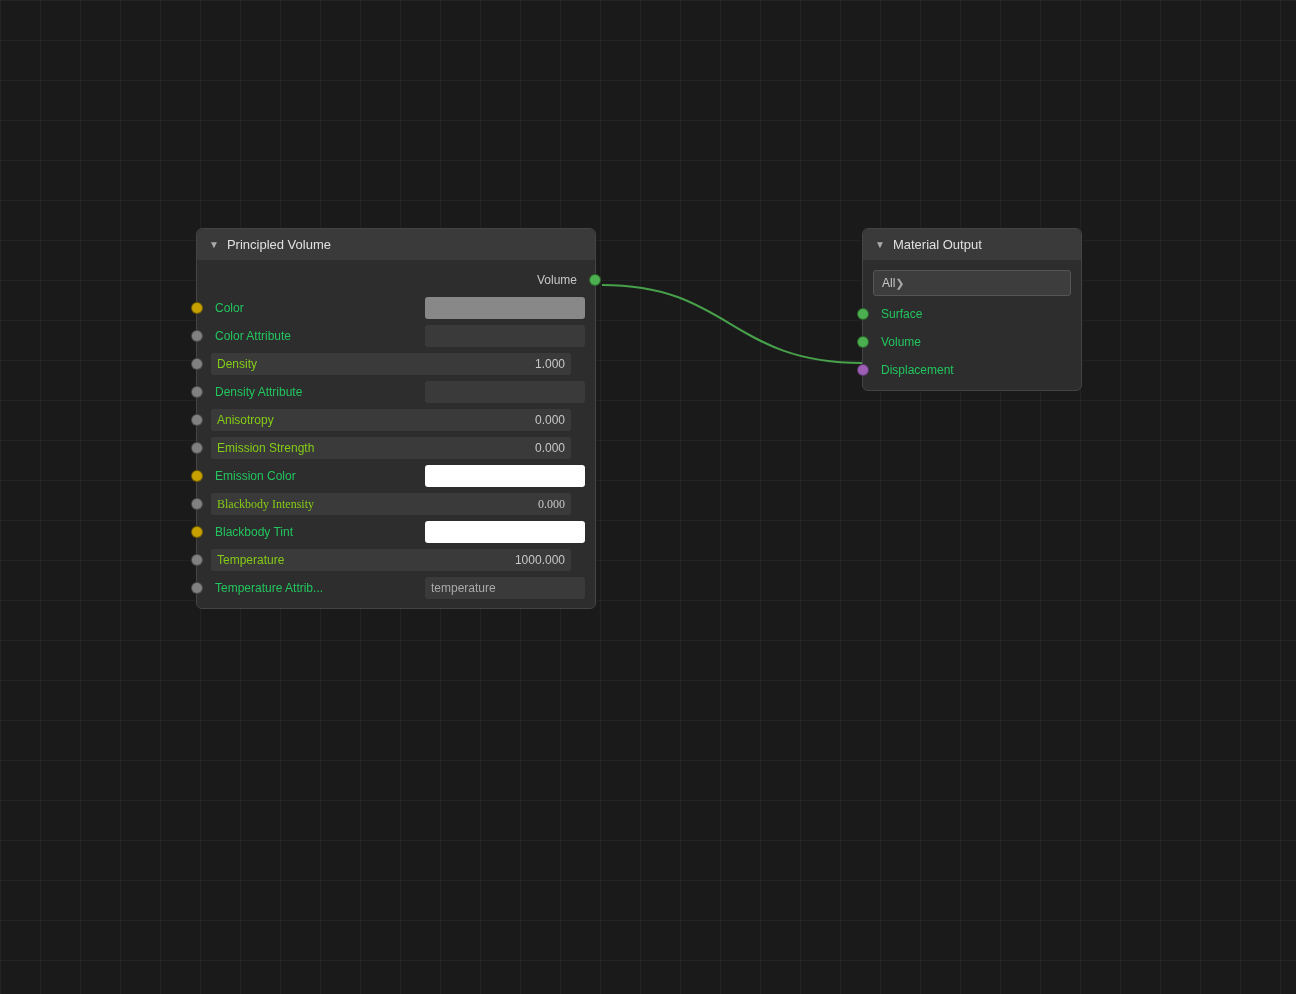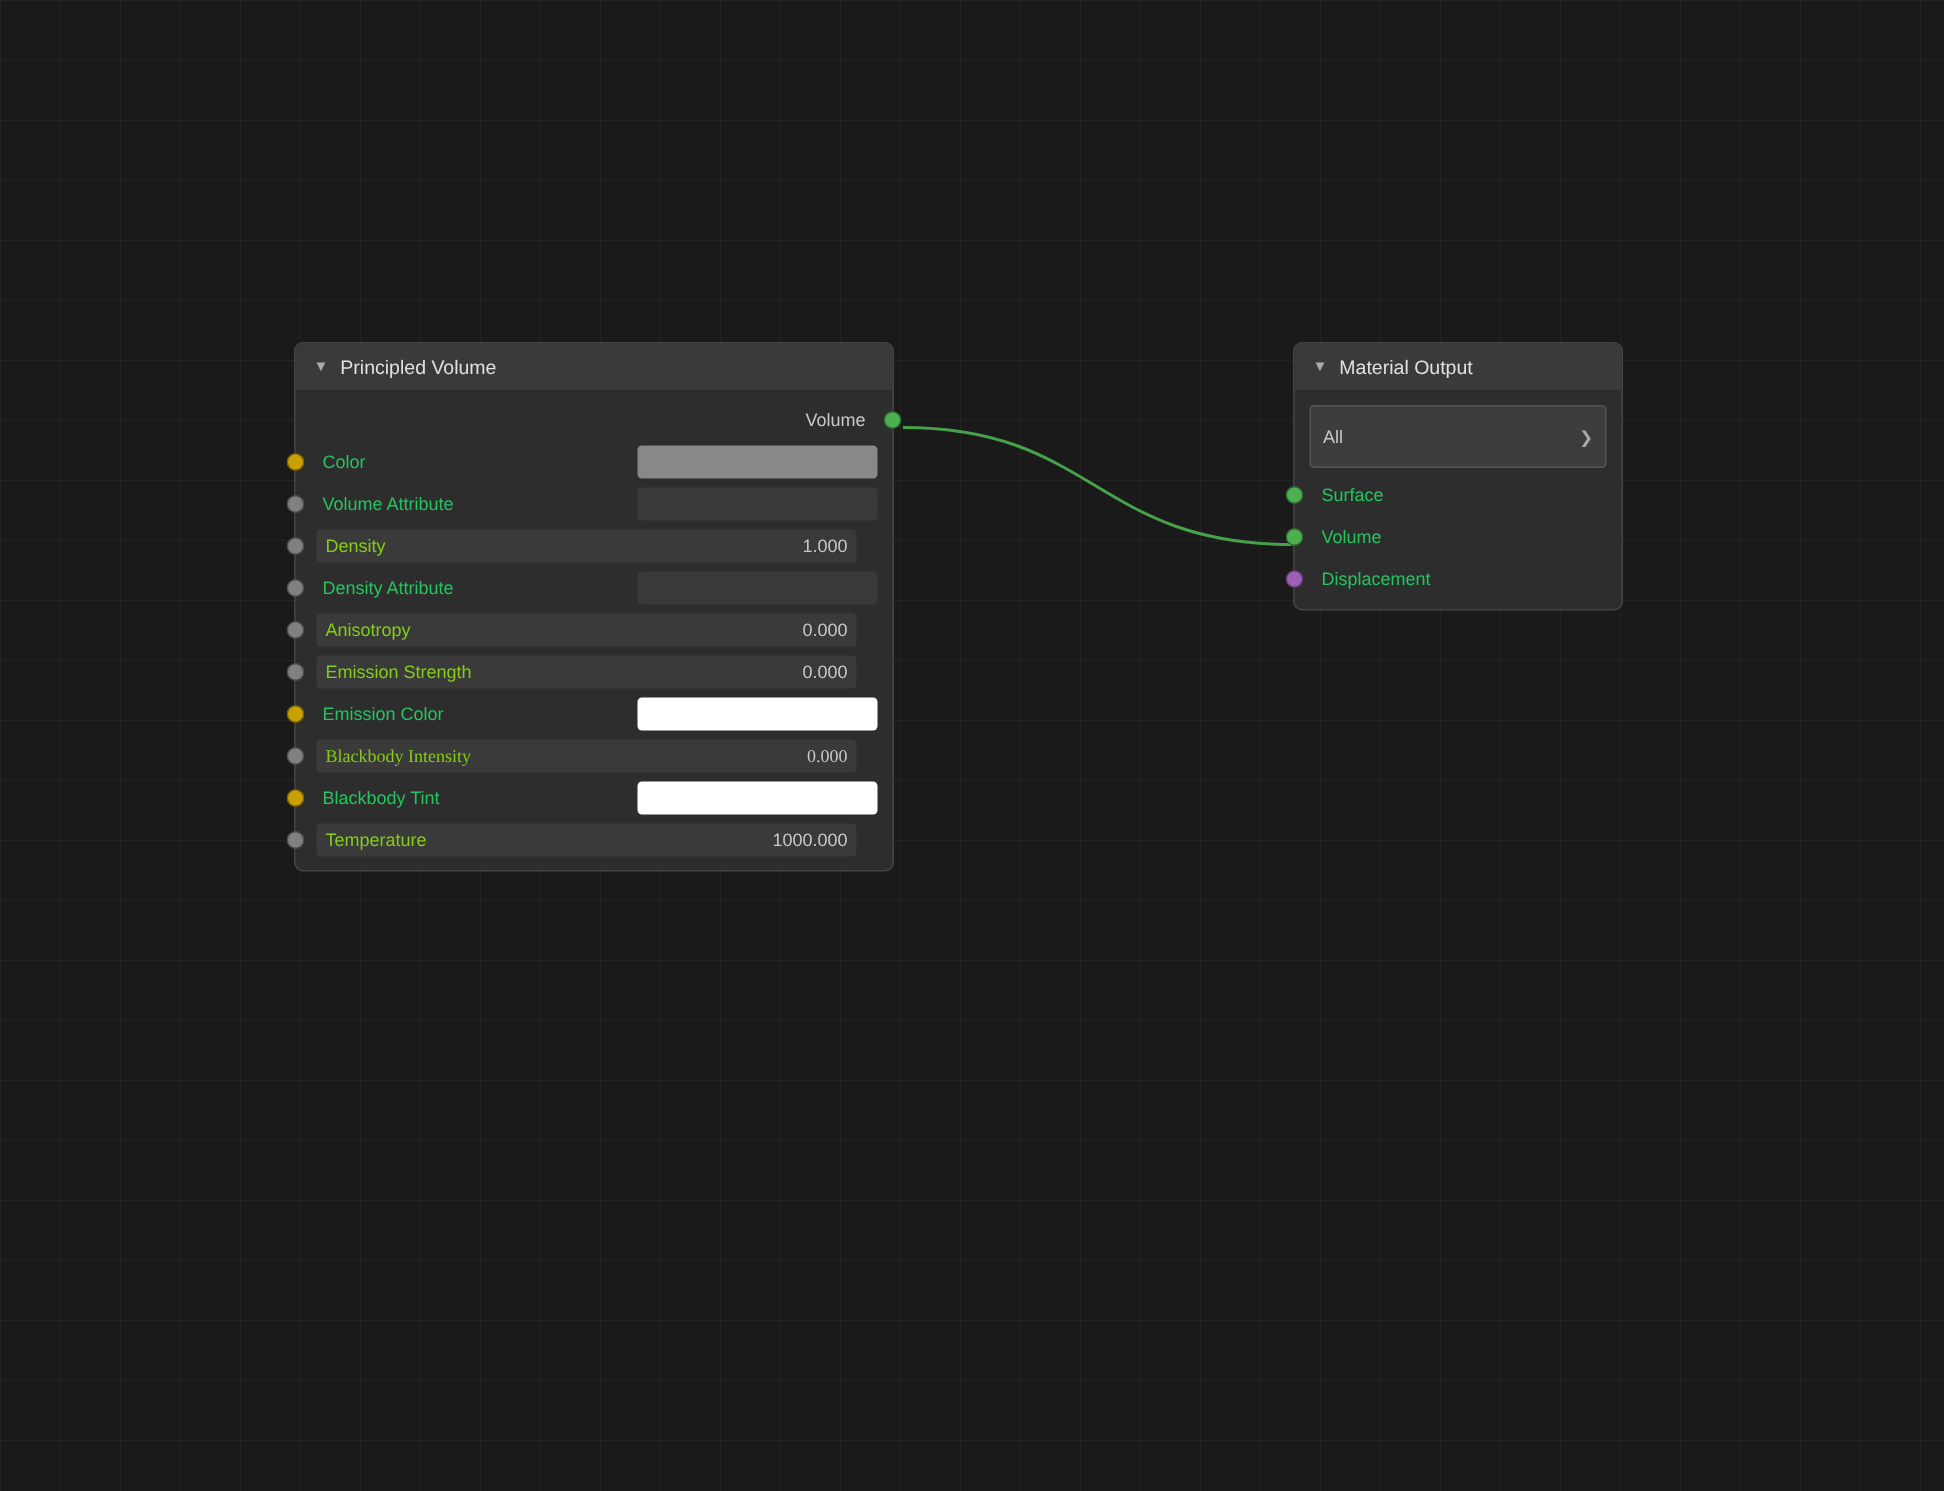--- a/index.html
+++ b/index.html
@@ -73,24 +73,23 @@
       width: 220px;
     }
 
     .mo-dropdown {
       background: #3d3d3d;
       color: #c8c8c8;
       border: 1px solid #555;
       border-radius: 3px;
       padding: 3px 8px;
       font-size: 12px;
-      height: 42px;
-      display: flex;
-      align-items: center;
-      justify-content: space-between;
+      height: 26px;
+      display: flex;
+      align-items: center;
       margin: 4px 10px;
       cursor: pointer;
     }
 
     .mo-dropdown span.arrow {
       color: #aaa;
       font-size: 11px;
     }
 
     
@@ -237,21 +236,21 @@
     </div>
 
     <div class="pv-row">
       <div class="pv-socket socket-yellow"></div>
       <span class="field-label-dark">Color</span>
       <div class="color-field" style="background:#888;"></div>
     </div>
 
     <div class="pv-row">
       <div class="pv-socket socket-gray"></div>
-      <span class="field-label-dark">Volume Attribute</span>
+      <span class="field-label-dark">Color Attribute</span>
       <div class="empty-field"></div>
     </div>
 
     <div class="pv-row">
       <div class="pv-socket socket-gray"></div>
       <div class="num-field" style="width:calc(100% - 24px); margin-right:10px;">
         <span class="label-part">Density</span>
         <span>1.000</span>
       </div>
     </div>
@@ -300,20 +299,27 @@
     </div>
 
     <div class="pv-row">
       <div class="pv-socket socket-gray"></div>
       <div class="num-field" style="width:calc(100% - 24px); margin-right:10px;">
         <span class="label-part">Temperature</span>
         <span>1000.000</span>
       </div>
     </div>
 
+    <div class="pv-row">
+      <div class="pv-socket socket-gray"></div>
+      <span class="field-label-dark">Temperature Attrib...</span>
+      <div class="text-field">
+        <span>temperature</span>
+      </div>
+    </div>
 
   </div>
 </div>
 
 <div class="node mo-node">
   <div class="node-header">
     <span class="collapse-arrow">▼</span>
     <span>Material Output</span>
   </div>
   <div class="node-body">

